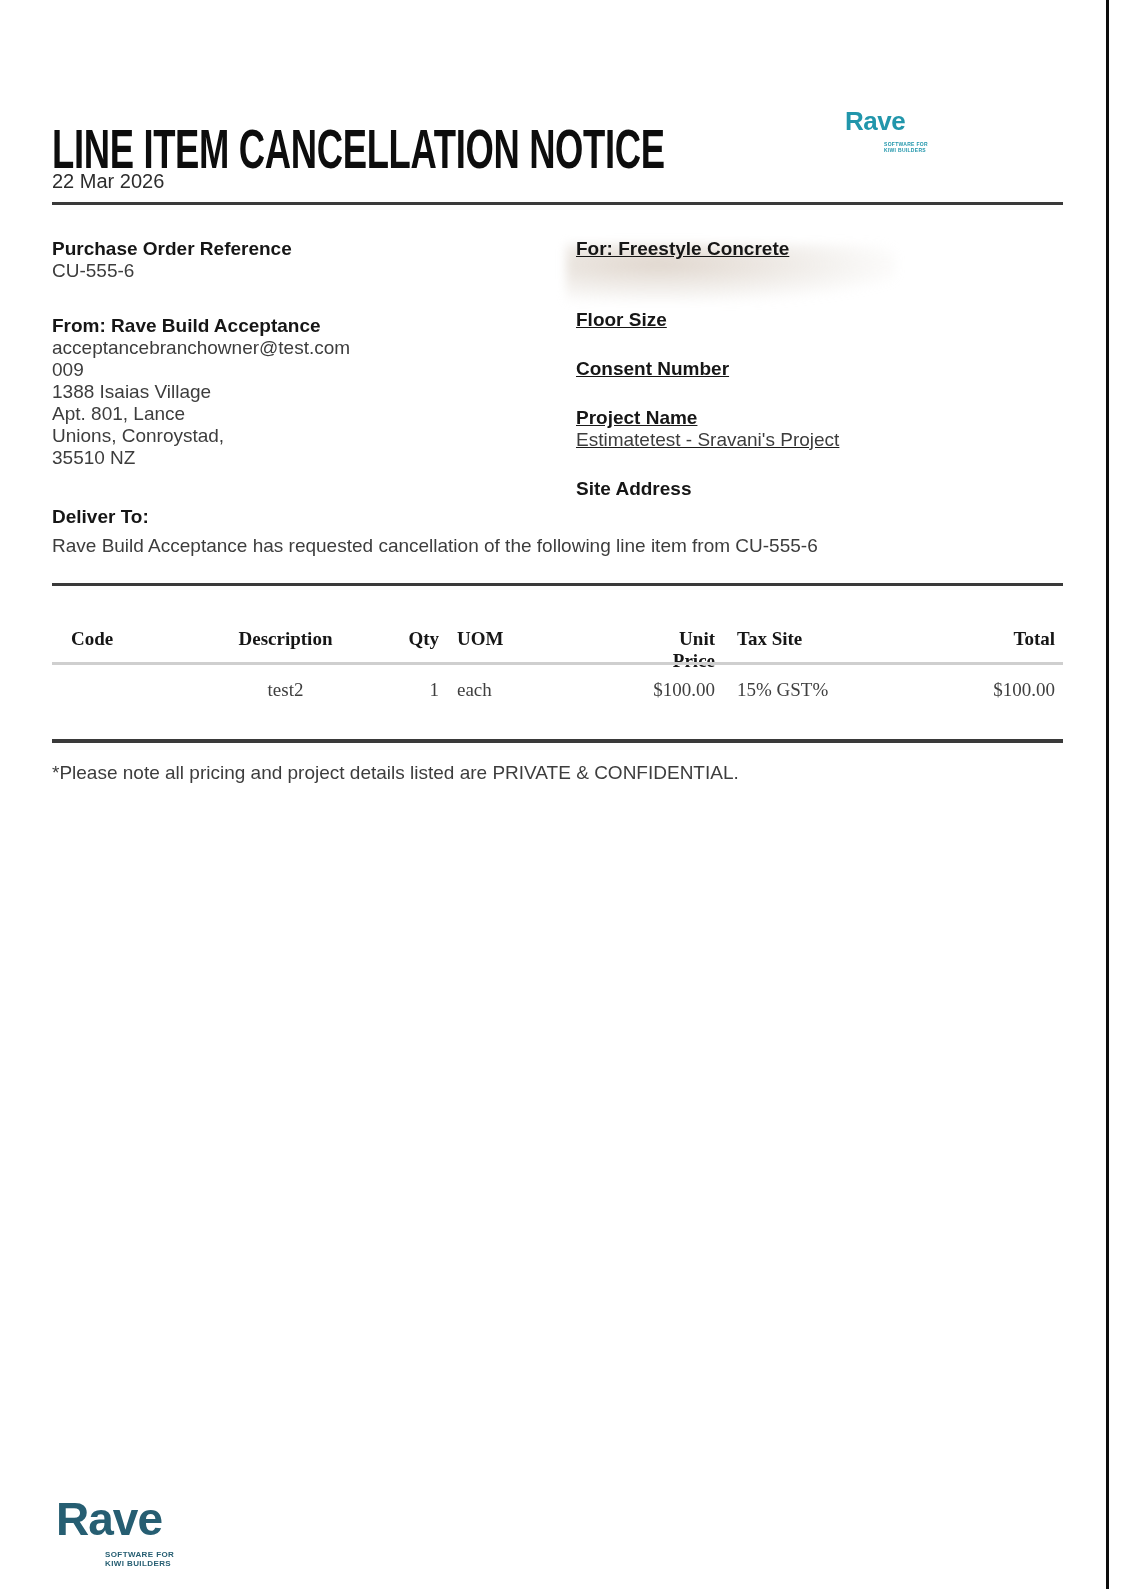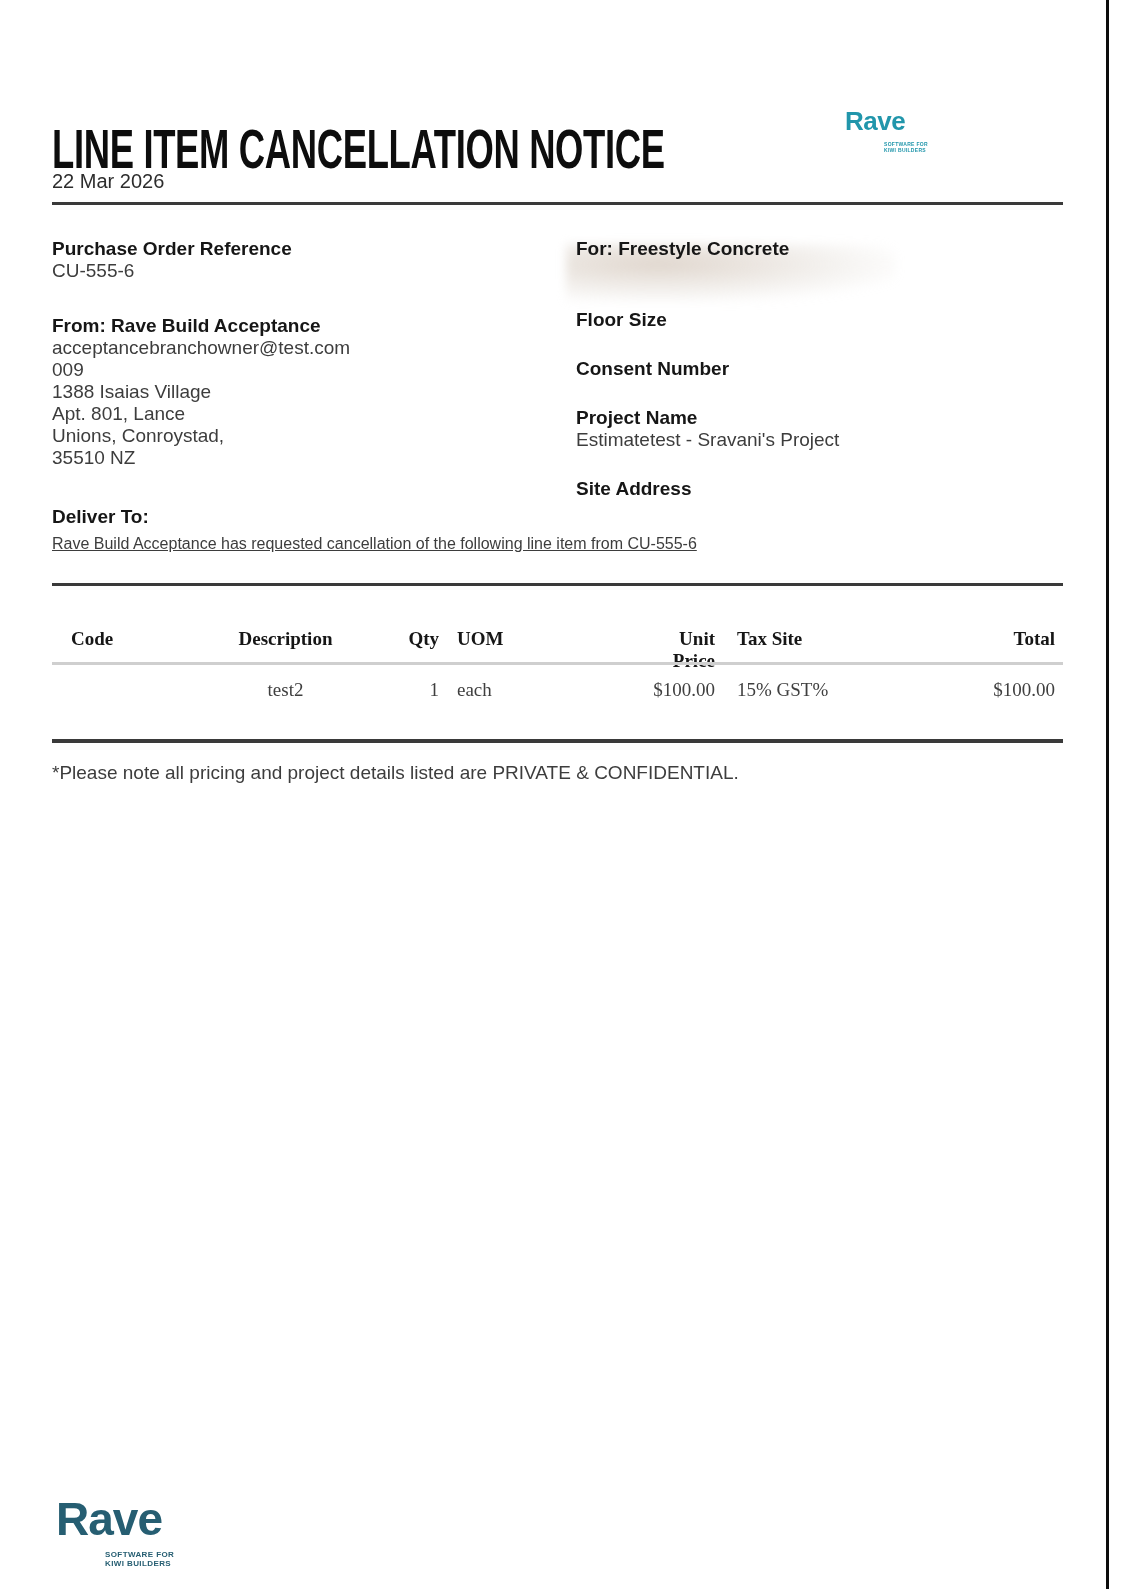--- a/index.html
+++ b/index.html
@@ -42,24 +42,24 @@
   .info-right{left:576px;top:238px;width:490px;}
   .lbl{font-weight:700;color:#161616;}
   .val{color:#3d3d3d;}
   .gap-m{height:33px;}
   .gap-l{height:37px;}
   .redact-blur{
     left:566px;top:244px;width:330px;height:58px;
     background:radial-gradient(ellipse at 28% 35%, rgba(199,182,166,.55), rgba(221,214,206,.28) 55%, rgba(255,255,255,0) 78%);
     filter:blur(5px);
   }
-  .info-right .section{margin-bottom:27px;}
+  .info-right .section{margin-bottom:27px;text-decoration:underline;}
   .info-right .section.tall{margin-bottom:49px;}
 
-  .intro{left:52px;top:535px;width:1011px;font-size:16px;color:#3d3d3d;text-decoration:underline;}
+  .intro{left:52px;top:535px;width:1011px;font-size:19px;color:#3d3d3d;}
 
   
   .grid{left:60px;width:1011px;display:grid;
     grid-template-columns:105px 230px 62px 178px 92px 215px 129px;
     font-size:19px;align-items:start;font-family:Liberation Serif, serif;}
   .grid-header{top:628px;font-weight:700;color:#161616;}
   .grid-row{top:679px;color:#3f3f3f;}
   .c-code{padding-left:11px;}
   .c-desc{padding-left:11px;text-align:center;}
   .c-qty{text-align:right;padding-right:18px;}

